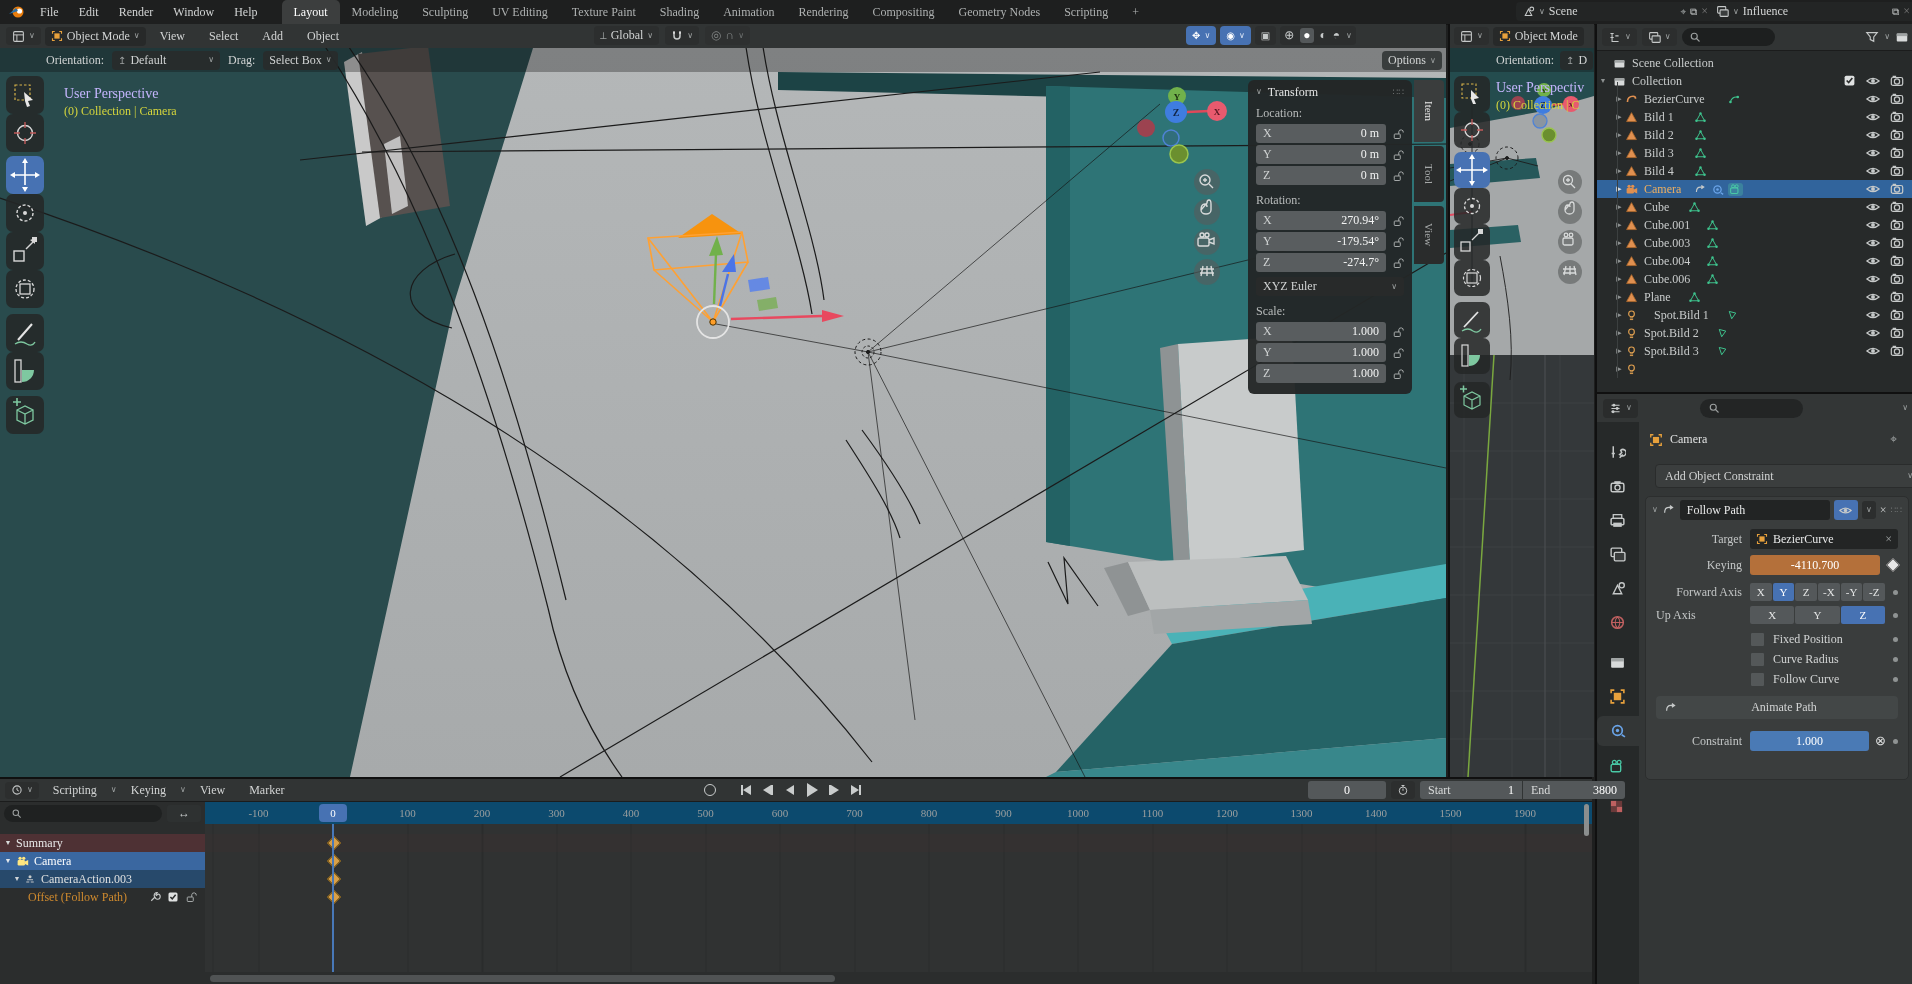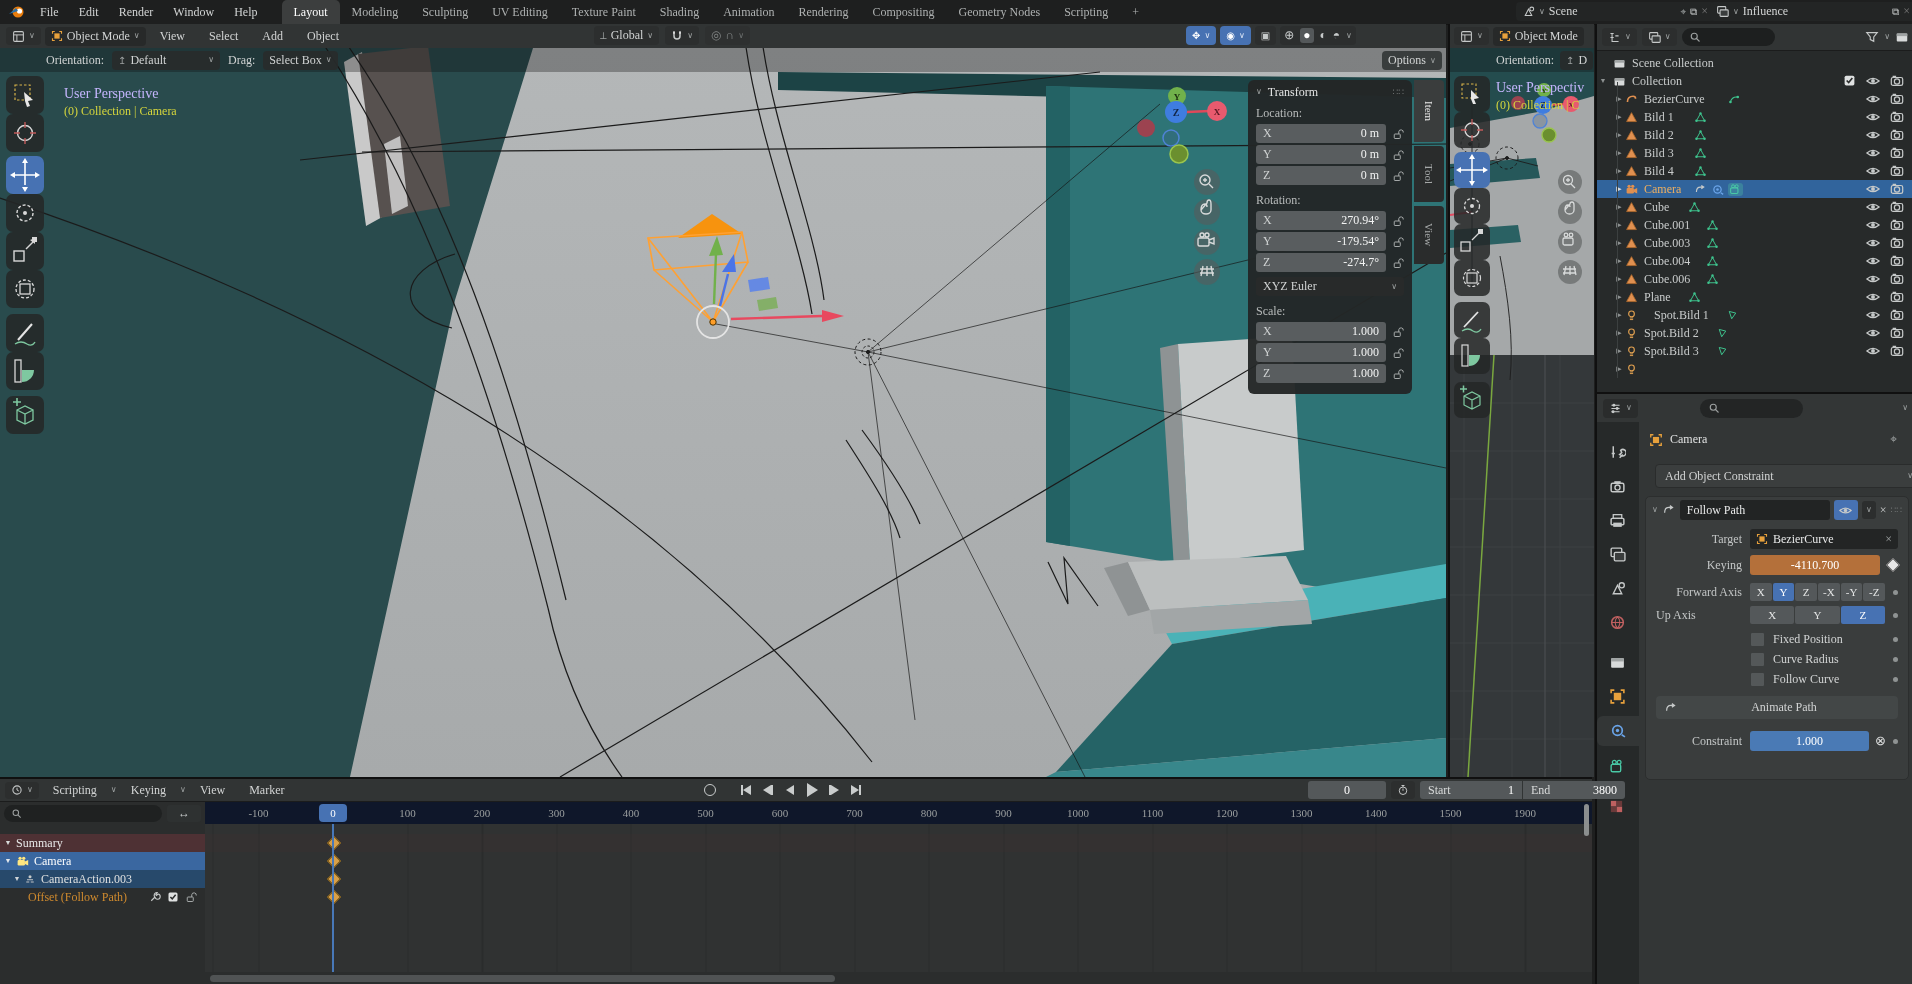--- a/index.html
+++ b/index.html
@@ -1288,21 +1288,21 @@
     </div>
 
     <div class="a row" style="left:0;top:23px;width:205px;height:22px;background:#2b2d2d;gap:5px;">
       <div class="row" style="background:#1f2121;border-radius:9px;height:17px;flex:1;margin-left:4px;padding:0 7px;">
         <svg class="ic" width="11" height="11">
             <use href="#i-search"></use>
           </svg>
       </div>
       <div style="background:#2e3131;border-radius:3px;width:34px;height:17px;text-align:center;color:#c6c9c9;margin-right:4px;line-height:16px;">↔</div>
     </div>
-    <div class="a" style="left:205px;top:23px;width:1387px;height:22px;background:#0f172a;border-bottom:7px solid #14b8a6;overflow:hidden;">
+    <div class="a" style="left:205px;top:23px;width:1387px;height:22px;background:#0c4a6e;border-bottom:7px solid #14b8a6;overflow:hidden;">
       <span class="rlab" style="left:53.5px">-100</span>
       <span class="rlab" style="left:202.5px">100</span>
       <span class="rlab" style="left:277px">200</span>
       <span class="rlab" style="left:351.5px">300</span>
       <span class="rlab" style="left:426px">400</span>
       <span class="rlab" style="left:500.5px">500</span>
       <span class="rlab" style="left:575px">600</span>
       <span class="rlab" style="left:649.5px">700</span>
       <span class="rlab" style="left:724px">800</span>
       <span class="rlab" style="left:798.5px">900</span>

